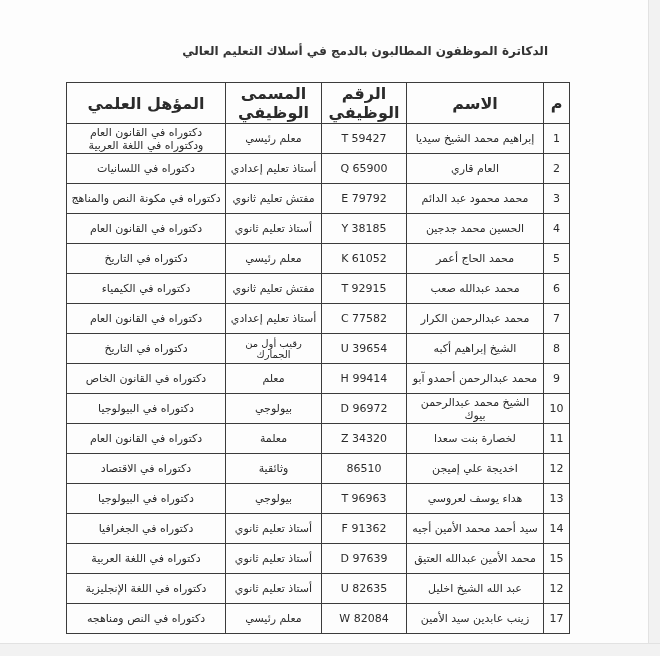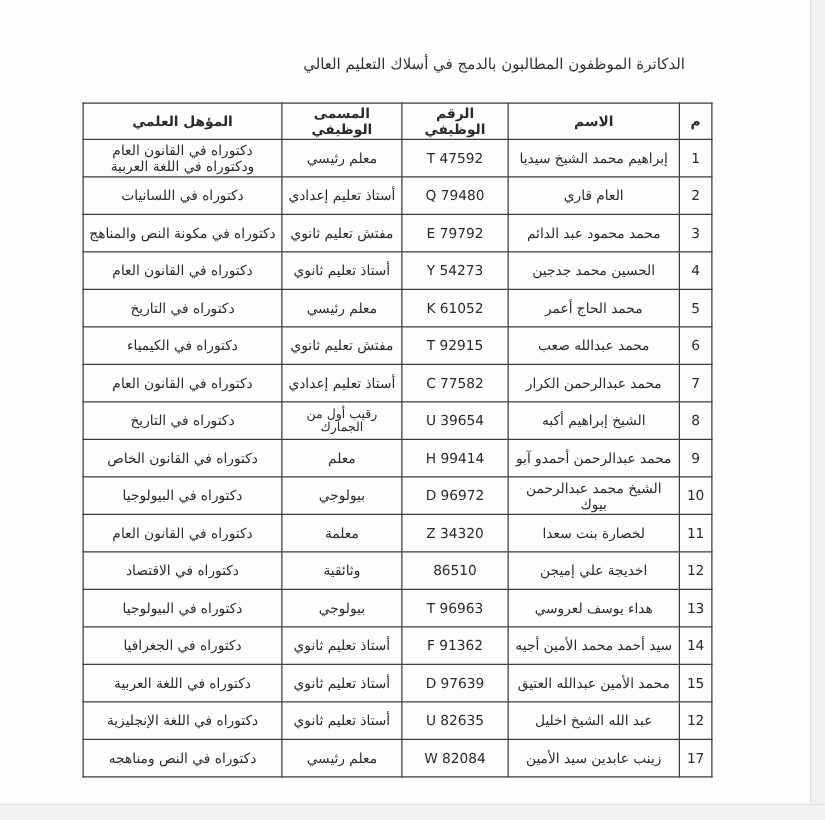--- a/index.html
+++ b/index.html
@@ -27,21 +27,21 @@
     top: 643px; left: 0; right: 0; bottom: 0;
     background: #f2f2f2;
     border-top: 1px solid #e2e2e2;
   }
   .doc-title {
     position: absolute;
     top: 44px;
     right: 112px;
     direction: rtl;
     font-size: 12px;
-    font-weight: normal;
+    font-weight: bold;
     color: #333333;
     white-space: nowrap;
   }
   table.roster {
     position: absolute;
     top: 82px;
     right: 90px;
     direction: rtl;
     border-collapse: collapse;
     table-layout: fixed;
@@ -51,21 +51,21 @@
   table.roster th, table.roster td {
     border: 1px solid #3c3c3c;
     text-align: center;
     vertical-align: middle;
     padding: 1px 2px;
     overflow: hidden;
   }
   table.roster th {
     font-weight: bold;
     height: 21px;
-    font-size: 11px;
+    font-size: 16px;
     margin-left: 40px;
   }
   table.roster td {
     height: 27px;
     font-weight: normal;
   }
   col.c-idx  { width: 26px; }
   col.c-name { width: 137px; }
   col.c-num  { width: 85px; }
   col.c-job  { width: 96px; }
@@ -92,42 +92,42 @@
       <th>الاسم</th>
       <th>الرقم الوظيفي</th>
       <th>المسمى الوظيفي</th>
       <th>المؤهل العلمي</th>
     </tr>
   </thead>
   <tbody>
       <tr>
     <td>1</td>
     <td>إبراهيم محمد الشيخ سيديا</td>
-    <td class="num-cell">T 47592</td>
+    <td class="num-cell">T 59427</td>
     <td>معلم رئيسي</td>
     <td>دكتوراه في القانون العام ودكتوراه في اللغة العربية</td>
   </tr>
       <tr>
     <td>2</td>
     <td>العام قاري</td>
-    <td class="num-cell">Q 79480</td>
+    <td class="num-cell">Q 65900</td>
     <td>أستاذ تعليم إعدادي</td>
     <td>دكتوراه في اللسانيات</td>
   </tr>
       <tr>
     <td>3</td>
     <td>محمد محمود عبد الدائم</td>
     <td class="num-cell">E 79792</td>
     <td>مفتش تعليم ثانوي</td>
     <td>دكتوراه في مكونة النص والمناهج</td>
   </tr>
       <tr>
     <td>4</td>
     <td>الحسين محمد جدجين</td>
-    <td class="num-cell">Y 54273</td>
+    <td class="num-cell">Y 38185</td>
     <td>أستاذ تعليم ثانوي</td>
     <td>دكتوراه في القانون العام</td>
   </tr>
       <tr>
     <td>5</td>
     <td>محمد الحاج أعمر</td>
     <td class="num-cell">K 61052</td>
     <td>معلم رئيسي</td>
     <td>دكتوراه في التاريخ</td>
   </tr>

